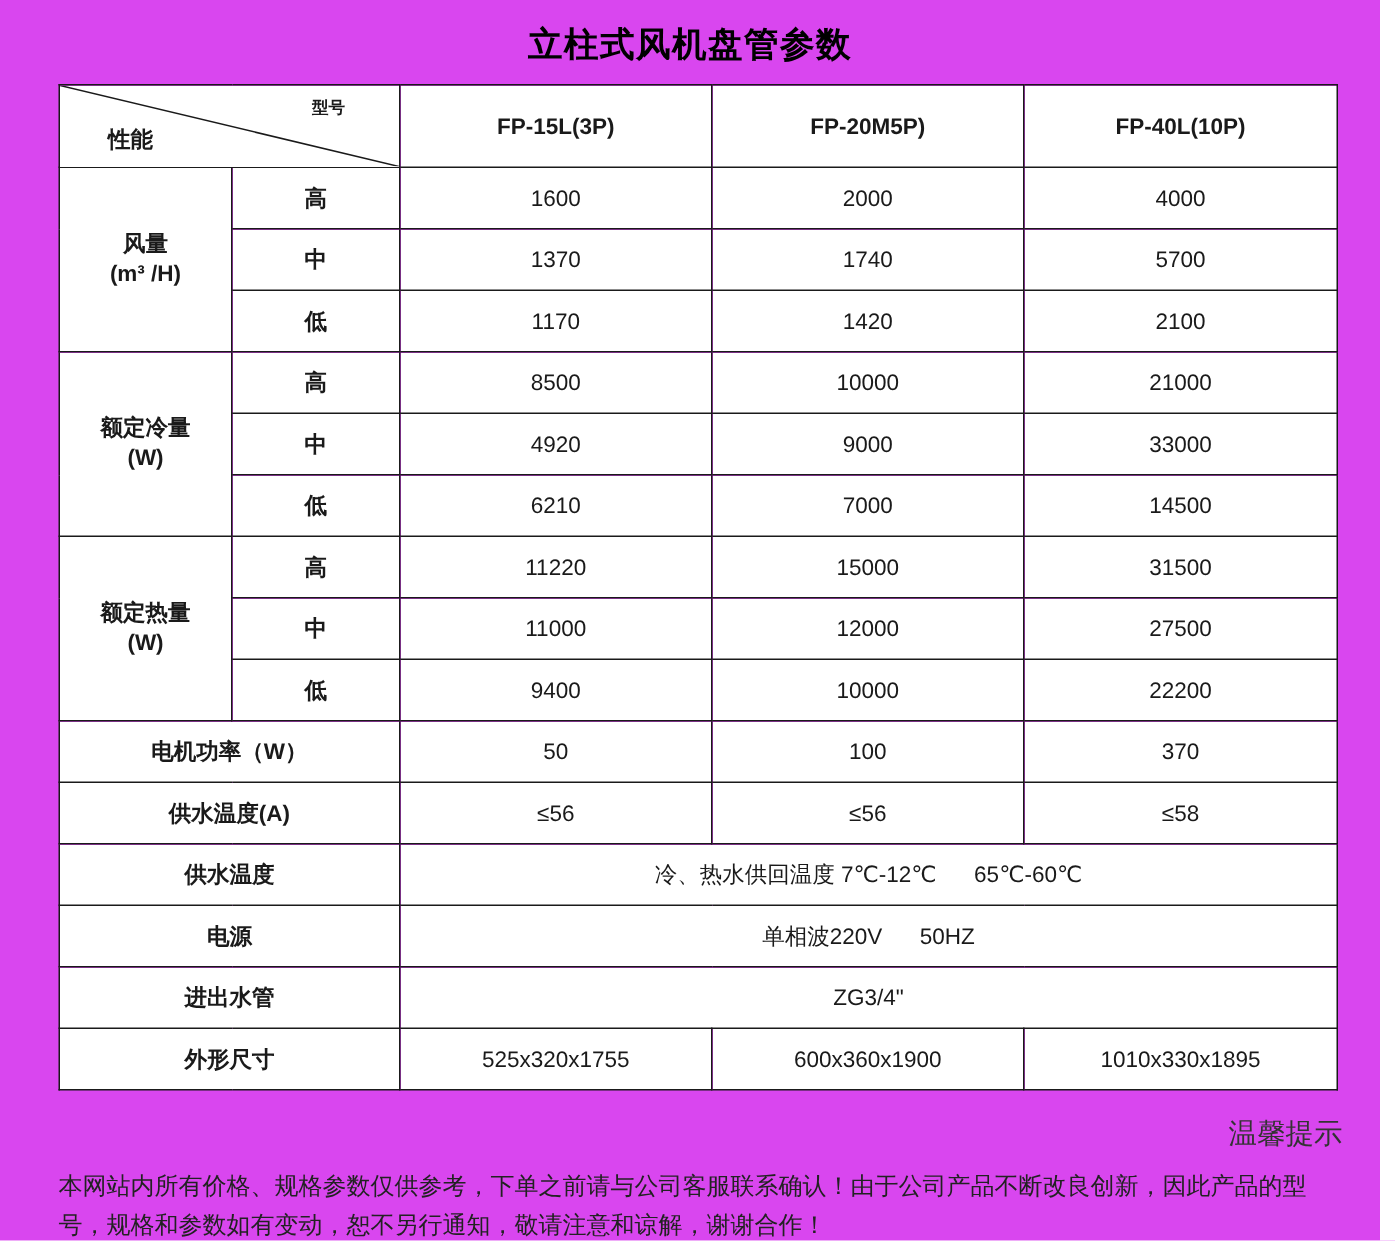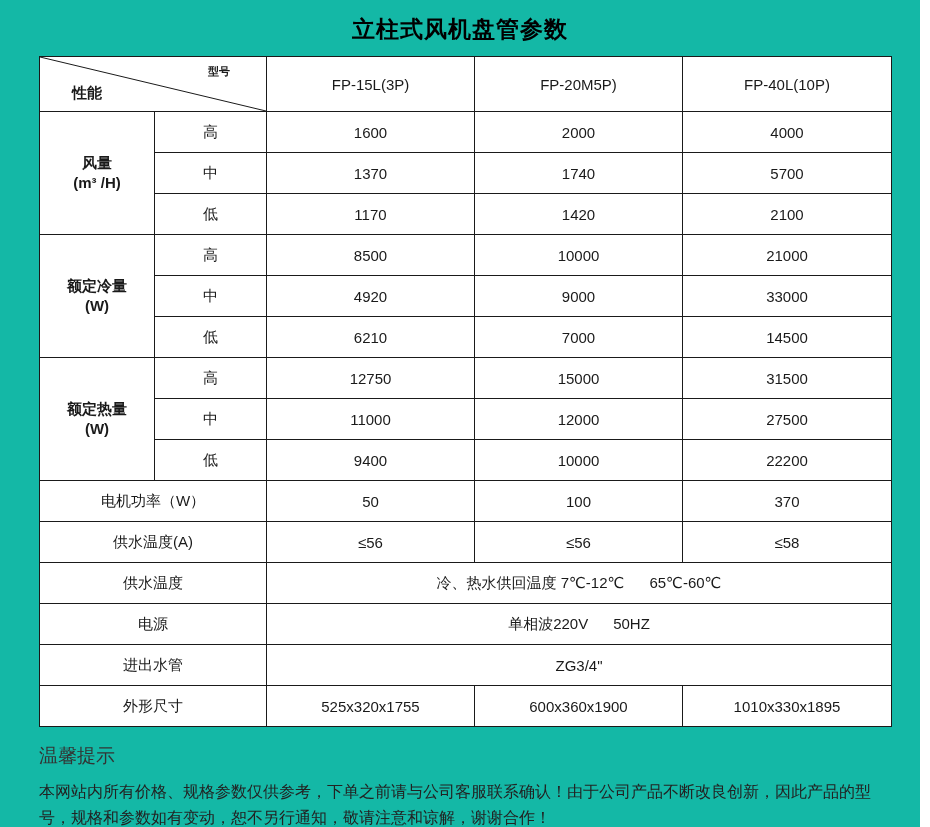--- a/index.html
+++ b/index.html
@@ -2,21 +2,21 @@
 <html><head>
 <meta charset="utf-8">
 <style>
   * { margin: 0; padding: 0; box-sizing: border-box; }
   html, body {
     width: 930px;
     background: #ffffff;
     font-family: "Liberation Sans", "DejaVu Sans", sans-serif;
     color: #1a1a1a;
   }
-  .page { width: 920px; height: 827px; position: relative; background: #14b8a6; }
+  .page { width: 920px; height: 827px; position: relative; background: #d946ef; }
 
   .title {
     text-align: center;
     font-size: 23px;
     font-weight: bold;
     padding-top: 14px;
     letter-spacing: 1px;
     color: #000;
   }
 
@@ -38,39 +38,39 @@
   col.c-a { width: 115px; }
   col.c-b { width: 112px; }
   col.c-c { width: 208px; }
   col.c-d { width: 208px; }
   col.c-e { width: 209px; }
 
   tr.hdr td { height: 55px; }
   tr.r td { height: 41px; }
 
   td.g { background: #e2efda; }
-  td.bold, .bold { font-weight: normal; margin-top: 25px; }
+  td.bold, .bold { font-weight: bold; margin-top: 25px; }
 
   
   td.diag { position: relative; padding: 0; }
   td.diag svg.diagline { position: absolute; left: 0; top: 0; width: 100%; height: 100%; display: block; }
   .diag-model {
     position: absolute; top: 7px; right: 36px;
     font-weight: bold; font-size: 11px;
   }
   .diag-perf {
     position: absolute; bottom: 8px; left: 32px;
     font-weight: bold; font-size: 15px;
   }
 
   td.seclabel div { line-height: 1.35; font-weight: bold; }
   td.pre { white-space: pre-wrap; }
 
   .footer { margin: 16px 0 0 39px; width: 856px; }
-  .footer-heading { font-size: 19px; color: #333; margin-bottom: 10px; }
+  .footer-heading { font-size: 19px; color: #333; margin-bottom: 10px; text-align: right; }
   .footer-body { font-size: 16px; color: #222; line-height: 1.65; }
 </style>
 </head>
 <body>
 
 <div class="page">
 
   <div class="title">立柱式风机盘管参数</div>
 
   <table class="spec">
@@ -141,21 +141,21 @@
       <td>7000</td>
       <td>14500</td>
     </tr>
 
     <tr class="r">
       <td class="g seclabel" rowspan="3">
         <div>额定热量</div>
         <div>(W)</div>
       </td>
       <td class="g bold">高</td>
-      <td class="g">12750</td>
+      <td class="g">11220</td>
       <td class="g">15000</td>
       <td class="g">31500</td>
     </tr>
     <tr class="r">
       <td class="g bold">中</td>
       <td class="g">11000</td>
       <td class="g">12000</td>
       <td class="g">27500</td>
     </tr>
     <tr class="r">

